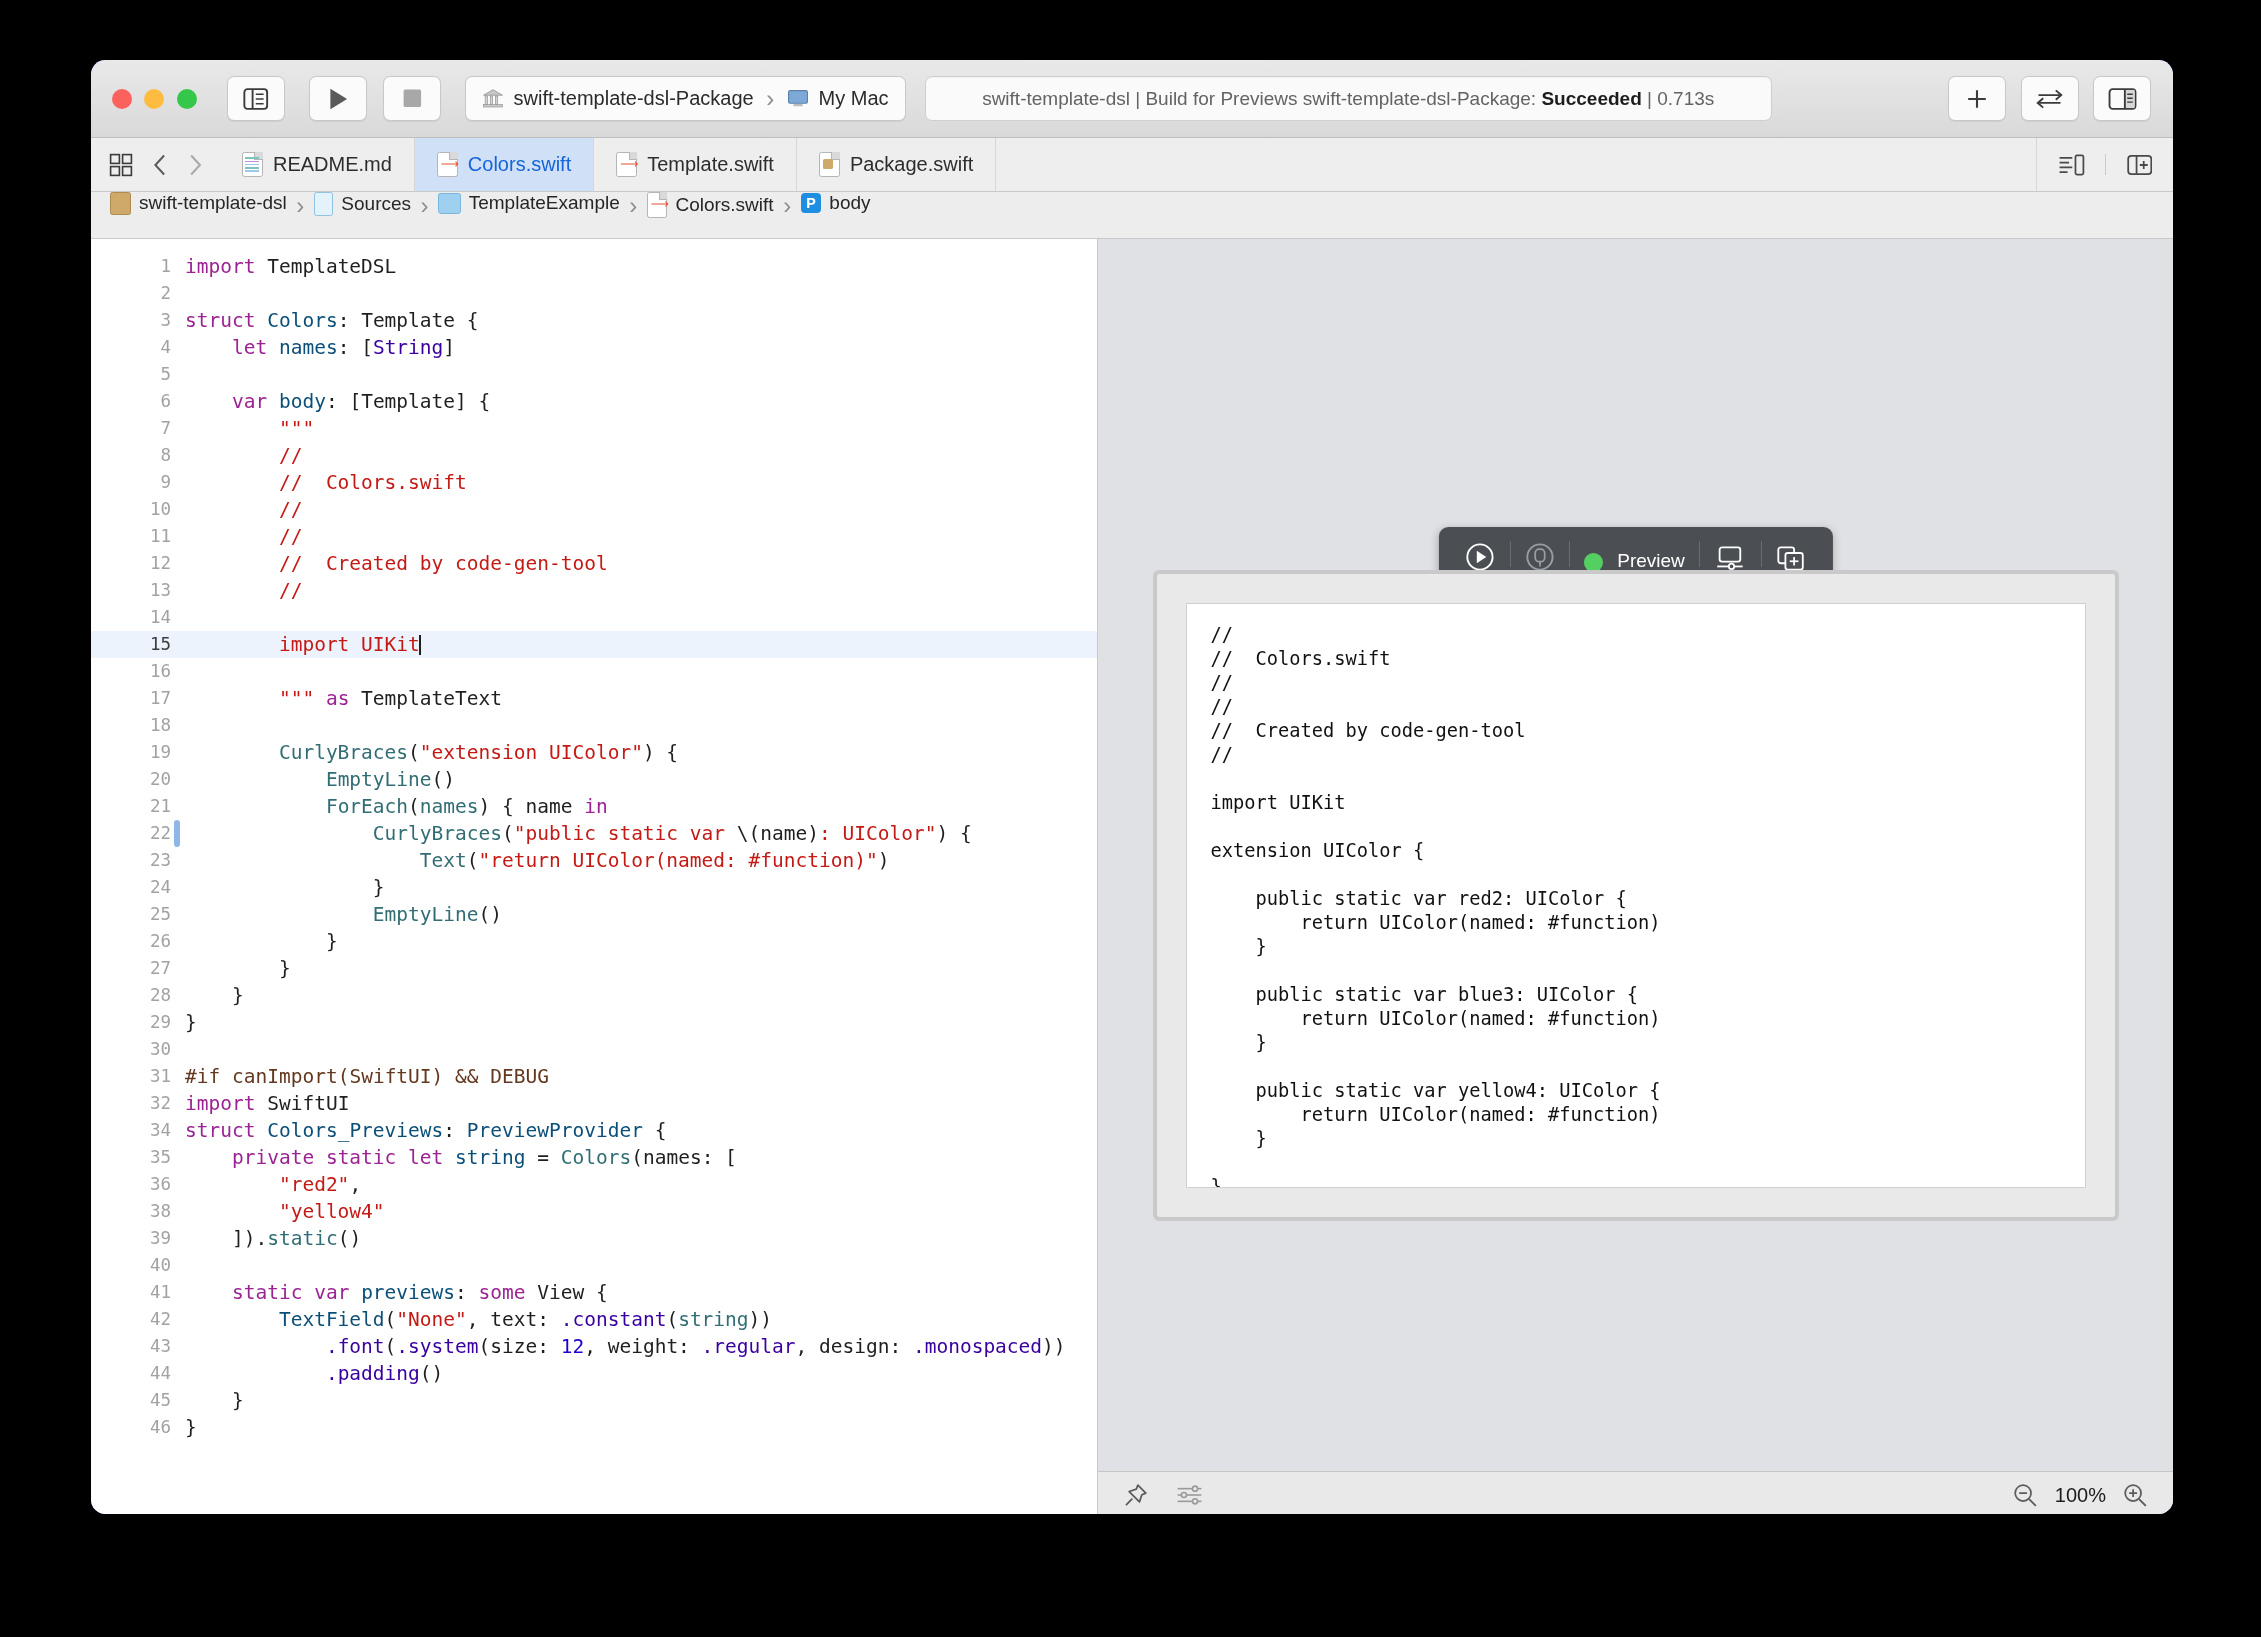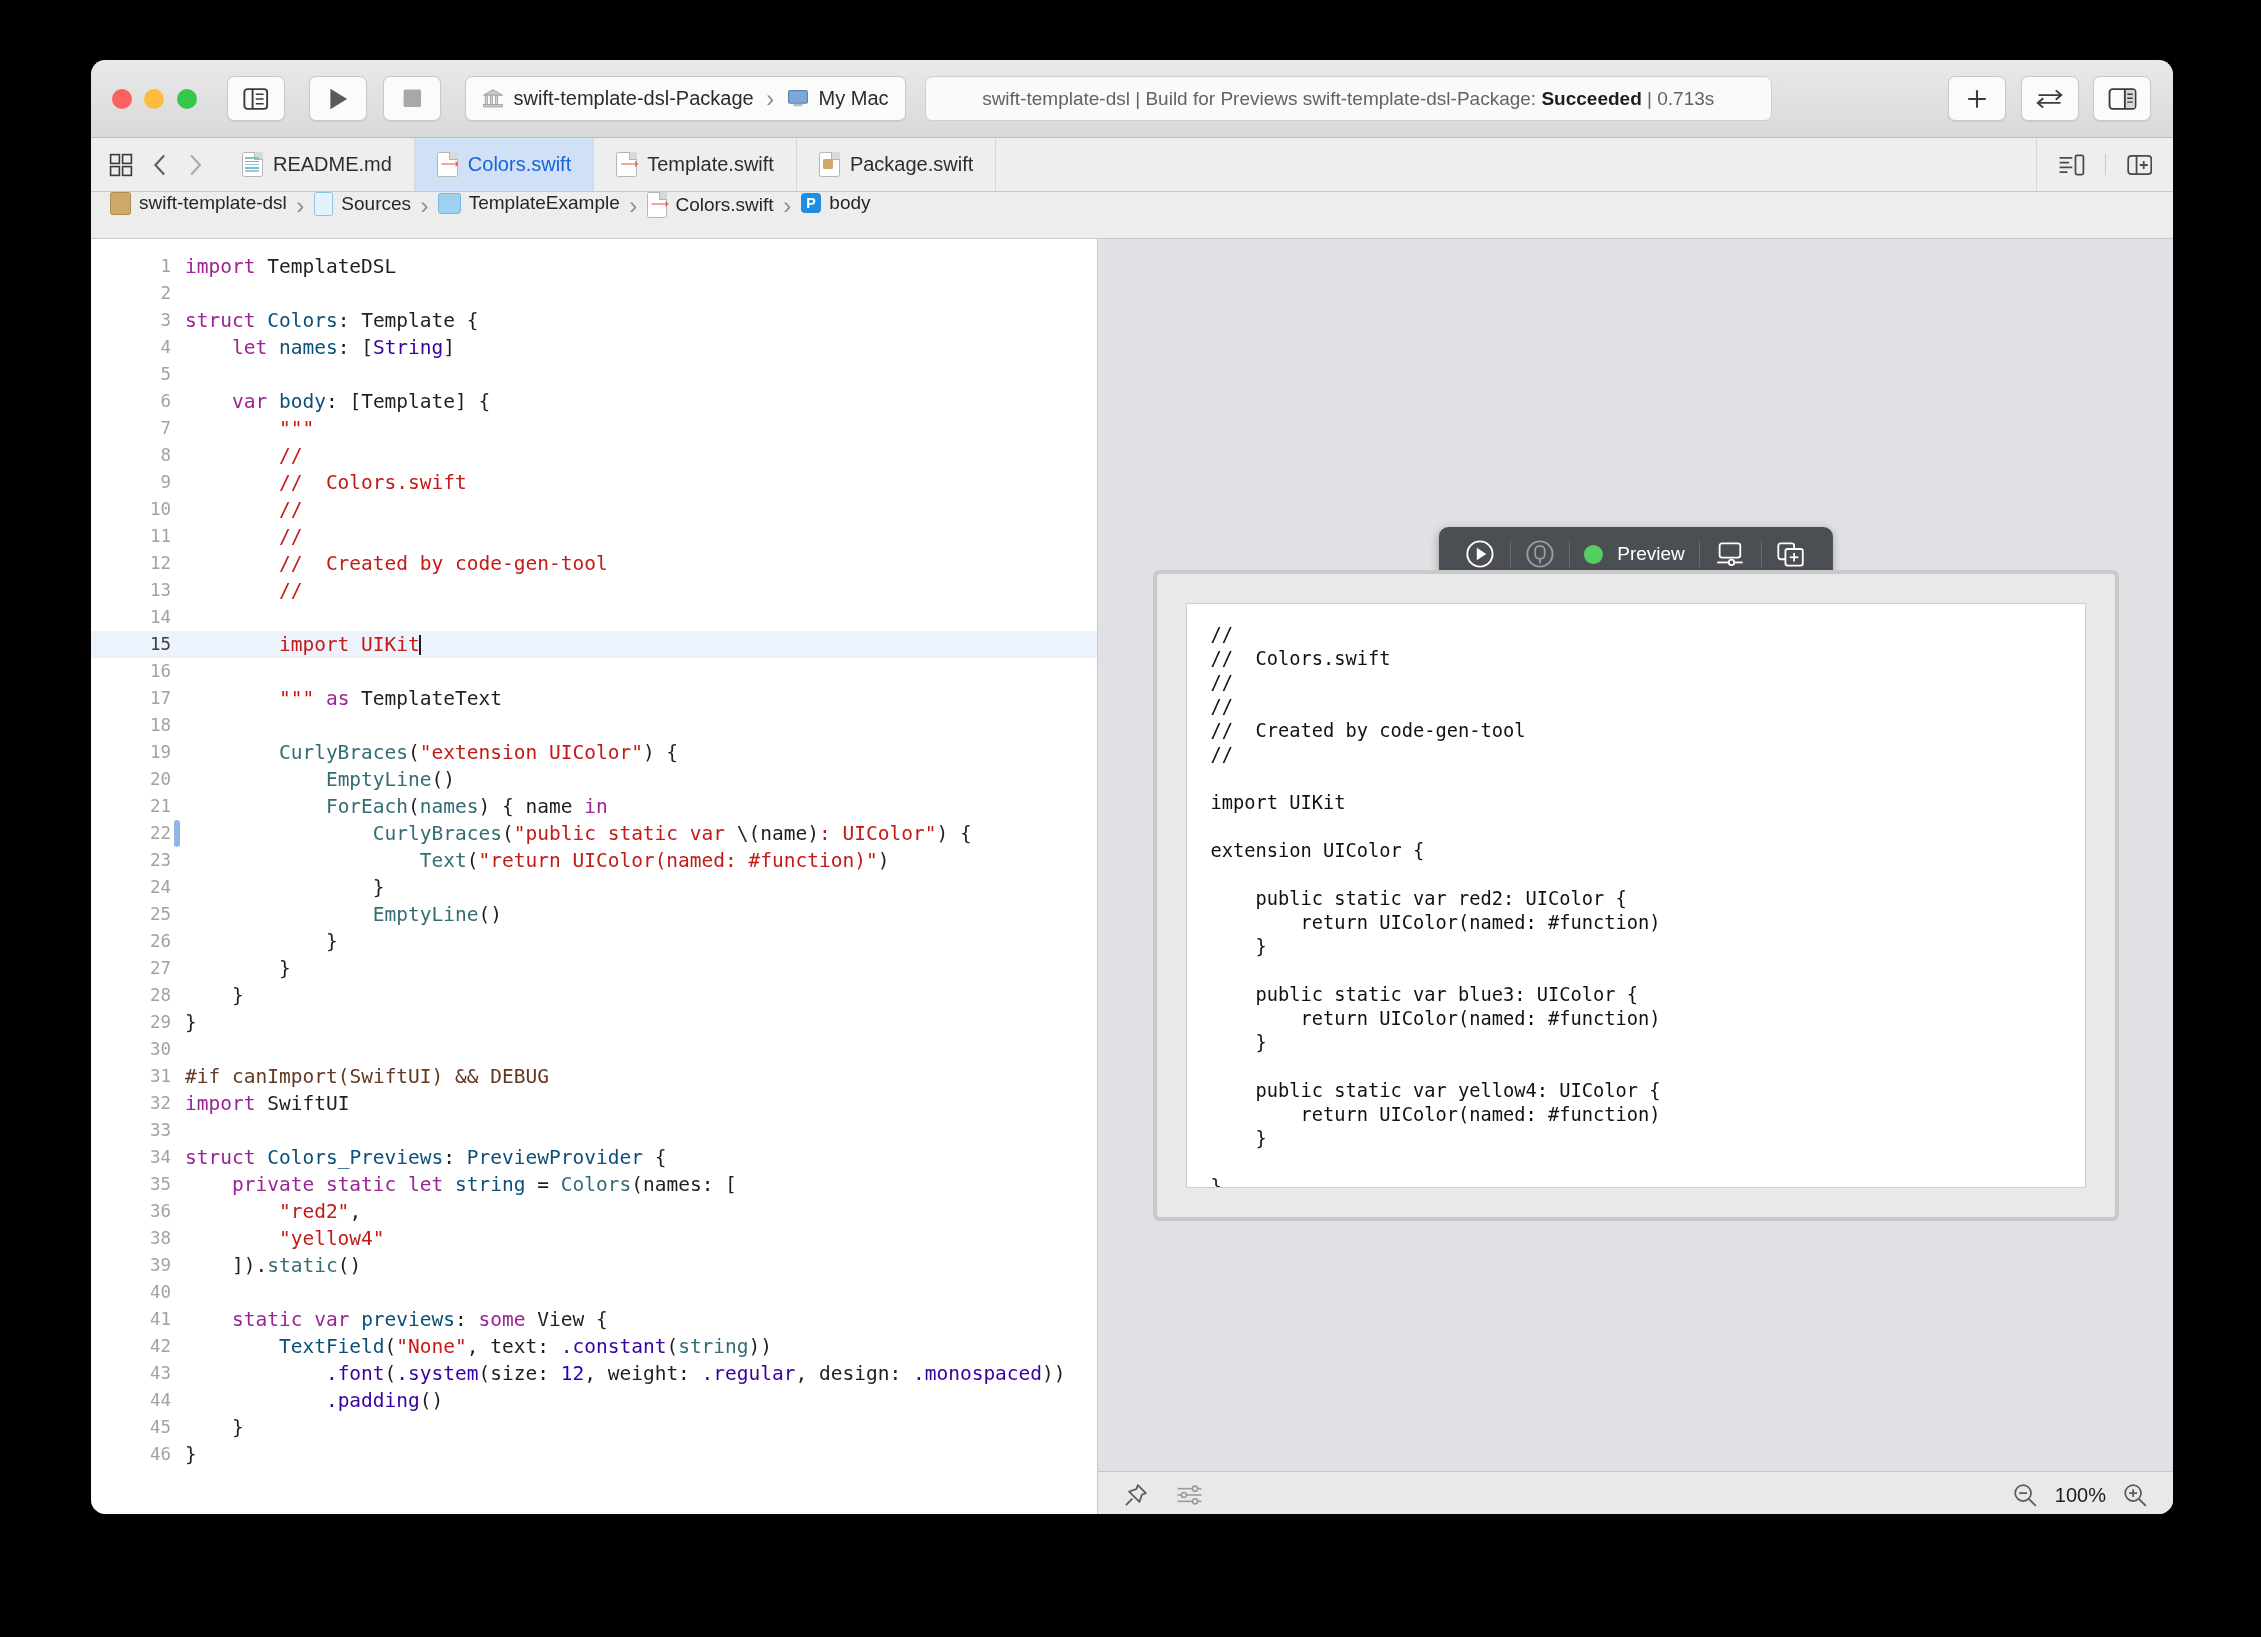--- a/index.html
+++ b/index.html
@@ -191,21 +191,21 @@
     left: 50%; transform: translateX(-50%);
     top: 288px;
     height: 54px;
     background: #4b4f54;
     border-radius: 9.5px;
     display: flex; align-items: center;
     padding: 0 12.7px; gap: 0;
     box-shadow: 0 2.4px 8px rgba(0,0,0,0.25);
   }
   .ptb-item {
-    display: flex; align-items: center; gap: 14px;
+    display: flex; align-items: flex-end; gap: 14px;
     padding: 0 14.3px; height: 35px;
     color: #fff; font-size: 19px;
   }
   .ptb-sep { width: 0.8px; height: 25.5px; background: #6a6e73; }
   .dot-green { width: 19px; height: 19px; border-radius: 50%; background: #54d062; }
 
   .devframe {
     position: absolute;
     left: 50%; transform: translateX(-50%);
     top: 331px;
@@ -493,21 +493,20 @@
             <div class="cline"><span class="gut">23</span><span class="ctext"><span class="pln">                    </span><span class="prop">Text</span><span class="pln">(</span><span class="str">"return UIColor(named: #function)"</span><span class="pln">)</span></span></div>
             <div class="cline"><span class="gut">24</span><span class="ctext"><span class="pln">                }</span></span></div>
             <div class="cline"><span class="gut">25</span><span class="ctext"><span class="pln">                </span><span class="prop">EmptyLine</span><span class="pln">()</span></span></div>
             <div class="cline"><span class="gut">26</span><span class="ctext"><span class="pln">            }</span></span></div>
             <div class="cline"><span class="gut">27</span><span class="ctext"><span class="pln">        }</span></span></div>
             <div class="cline"><span class="gut">28</span><span class="ctext"><span class="pln">    }</span></span></div>
             <div class="cline"><span class="gut">29</span><span class="ctext"><span class="pln">}</span></span></div>
             <div class="cline"><span class="gut">30</span><span class="ctext"></span></div>
             <div class="cline"><span class="gut">31</span><span class="ctext"><span class="pre">#if</span><span class="pln"> </span><span class="pre">canImport</span><span class="pre">(</span><span class="pre">SwiftUI</span><span class="pre">) &amp;&amp; </span><span class="pre">DEBUG</span></span></div>
             <div class="cline"><span class="gut">32</span><span class="ctext"><span class="kw">import</span><span class="pln"> SwiftUI</span></span></div>
-            <div class="cline"><span class="gut">33</span><span class="ctext"></span></div>
             <div class="cline"><span class="gut">34</span><span class="ctext"><span class="kw">struct</span><span class="pln"> </span><span class="tyb">Colors_Previews</span><span class="pln">: </span><span class="tyb">PreviewProvider</span><span class="pln"> {</span></span></div>
             <div class="cline"><span class="gut">35</span><span class="ctext"><span class="pln">    </span><span class="kw">private static let</span><span class="pln"> </span><span class="tyb">string</span><span class="pln"> = </span><span class="prop">Colors</span><span class="pln">(names: [</span></span></div>
             <div class="cline"><span class="gut">36</span><span class="ctext"><span class="pln">        </span><span class="str">"red2"</span><span class="pln">,</span></span></div>
             <div class="cline"><span class="gut">38</span><span class="ctext"><span class="pln">        </span><span class="str">"yellow4"</span></span></div>
             <div class="cline"><span class="gut">39</span><span class="ctext"><span class="pln">    ]).</span><span class="prop">static</span><span class="pln">()</span></span></div>
             <div class="cline"><span class="gut">40</span><span class="ctext"></span></div>
             <div class="cline"><span class="gut">41</span><span class="ctext"><span class="pln">    </span><span class="kw">static var</span><span class="pln"> </span><span class="tyb">previews</span><span class="pln">: </span><span class="kw">some</span><span class="pln"> View {</span></span></div>
             <div class="cline"><span class="gut">42</span><span class="ctext"><span class="pln">        </span><span class="tyb">TextField</span><span class="pln">(</span><span class="str">"None"</span><span class="pln">, text: </span><span class="ty">.constant</span><span class="pln">(</span><span class="prop">string</span><span class="pln">))</span></span></div>
             <div class="cline"><span class="gut">43</span><span class="ctext"><span class="pln">            </span><span class="ty">.font</span><span class="pln">(</span><span class="ty">.system</span><span class="pln">(size: </span><span class="num">12</span><span class="pln">, weight: </span><span class="ty">.regular</span><span class="pln">, design: </span><span class="ty">.monospaced</span><span class="pln">))</span></span></div>
             <div class="cline"><span class="gut">44</span><span class="ctext"><span class="pln">            </span><span class="ty">.padding</span><span class="pln">()</span></span></div>

